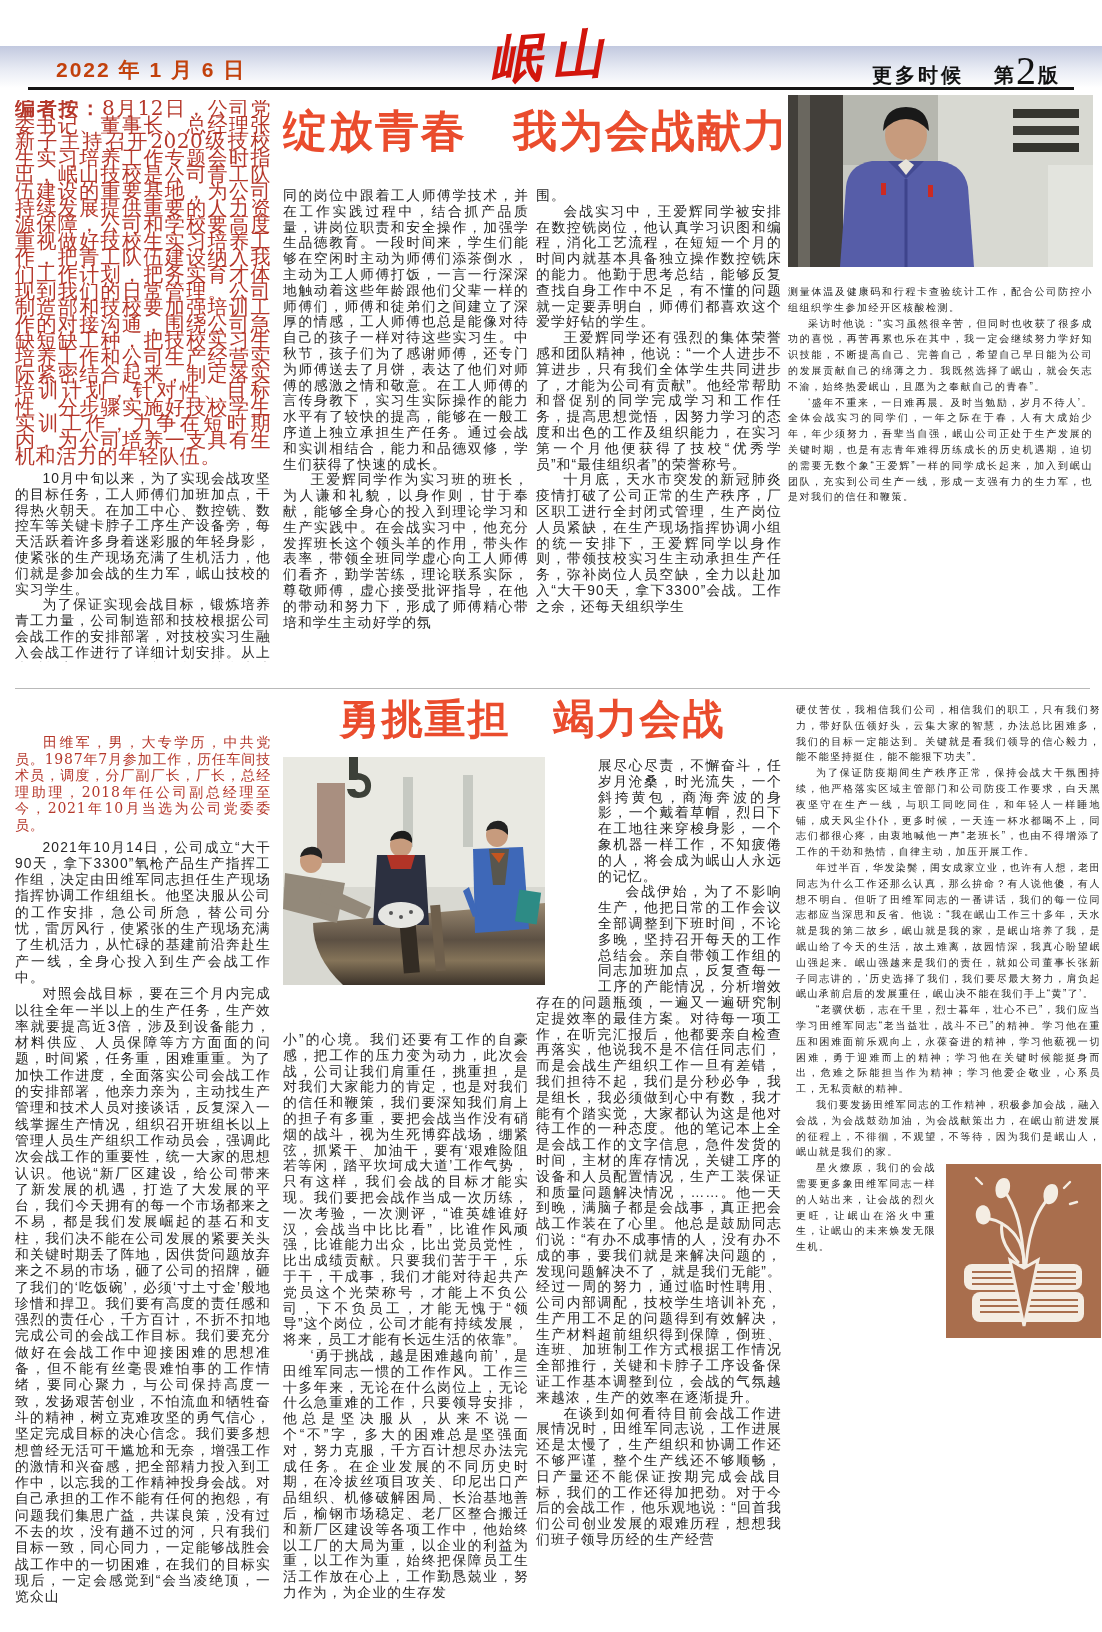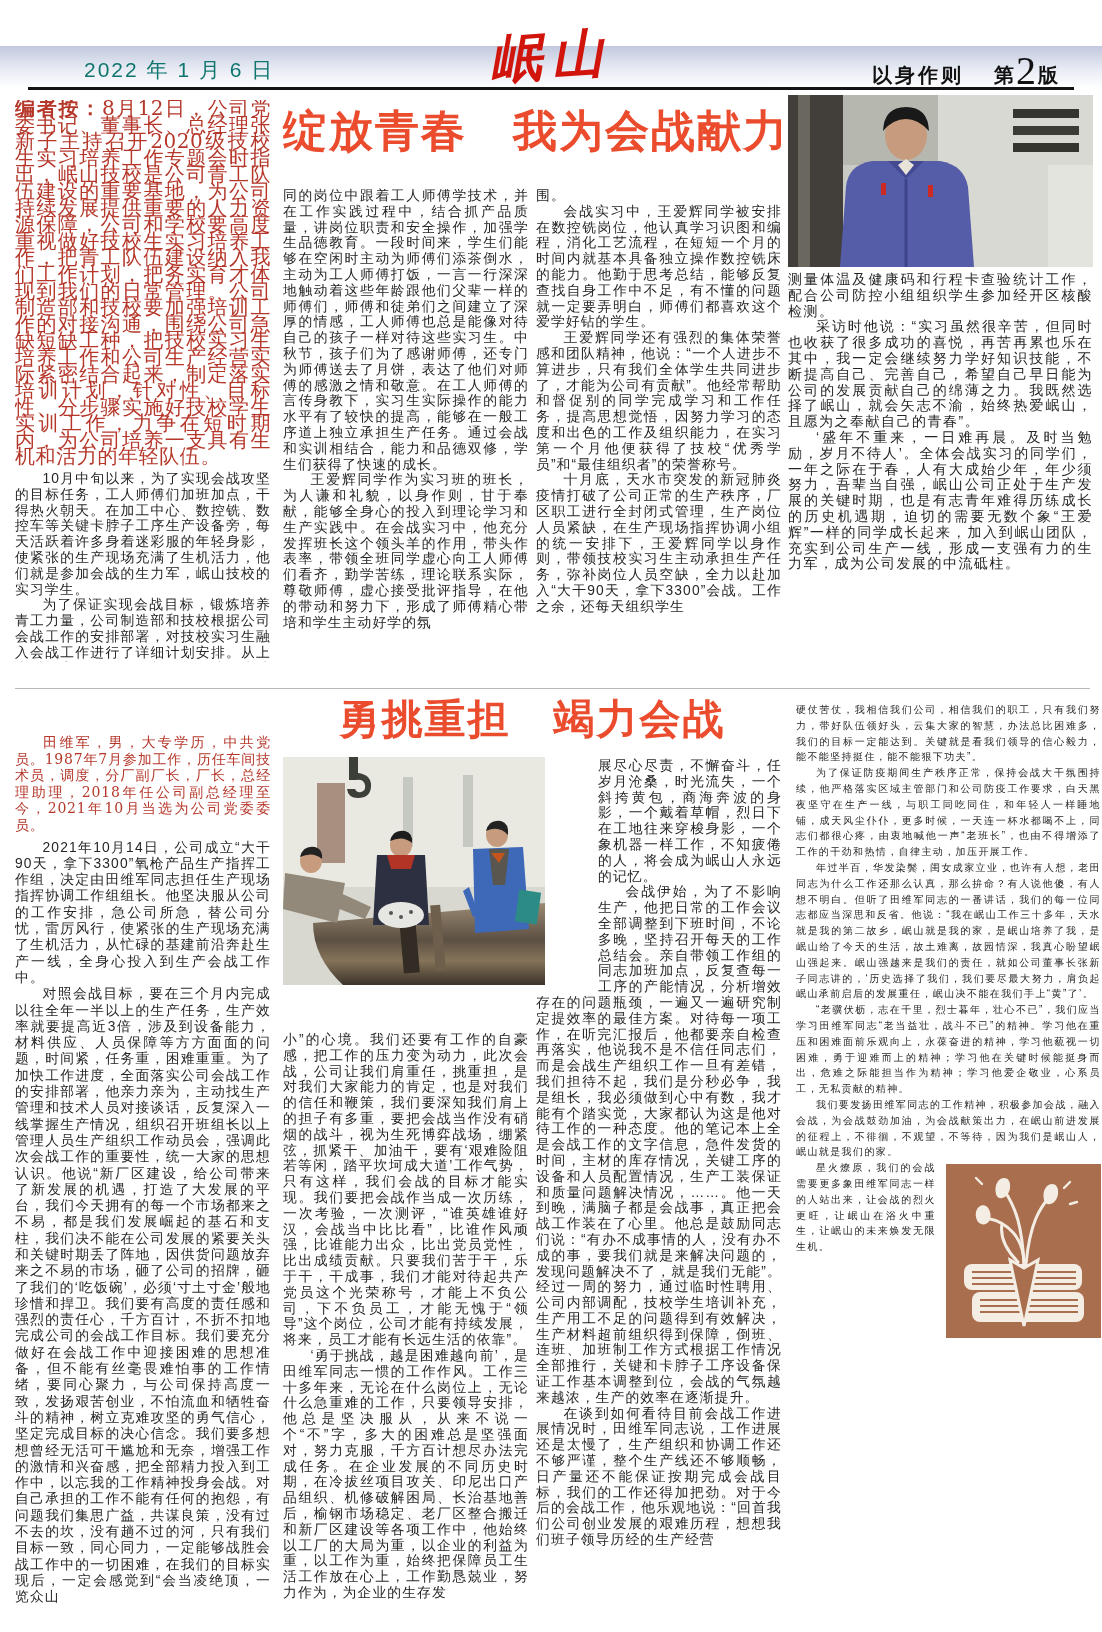--- a/index.html
+++ b/index.html
@@ -1,20 +1,20 @@
 <!DOCTYPE html>
 <html><head>
 <meta charset="utf-8">
 <style>
   html,body{margin:0;padding:0;background:#ffffff;}
   #page{position:relative;width:1102px;height:1632px;background:#fff;overflow:hidden;
         font-family:"Liberation Sans",sans-serif;color:#262626;}
   .band{position:absolute;left:0;top:46px;width:1102px;height:42px;
         background:linear-gradient(#c2c9df 0%,#e8ebf4 55%,#ffffff 100%);}
-  .date{position:absolute;left:56px;top:56px;font-size:21px;font-weight:normal;color:#0f766e;letter-spacing:2px;margin-left:28px;}
+  .date{position:absolute;left:56px;top:56px;font-size:21px;font-weight:bold;color:#c2410c;letter-spacing:2px;}
   .masthead{position:absolute;left:50%;top:22px;transform:translateX(-50%) rotate(-4deg);
         font-family:"DejaVu Serif",serif;font-style:italic;font-weight:bold;
         font-size:52px;color:#d2150c;letter-spacing:10px;white-space:nowrap;}
   .edgroup{position:absolute;right:44px;top:54px;display:flex;align-items:flex-end;}
   .section-label{font-size:20px;font-weight:bold;color:#111;letter-spacing:3px;margin-right:30px;line-height:26px;}
   .ed-ch{font-size:20px;font-weight:bold;color:#111;line-height:26px;}
   .ed-num{font-family:"Liberation Serif",serif;font-size:40px;line-height:34px;color:#111;margin:0 2px;}
   .rule{position:absolute;left:28px;top:87px;width:1046px;height:3px;background:#141414;}
   .divider{position:absolute;left:15px;top:688px;width:1075px;height:1px;background:#b9b9b9;}
 
@@ -40,21 +40,21 @@
 </style>
 </head>
 <body>
 
 <div id="page">
 
   <div class="band"></div>
   <div class="date">2022 年 1 月 6 日</div>
   <div class="masthead">岷山</div>
   <div class="edgroup">
-    <span class="section-label">以身作则</span>
+    <span class="section-label">更多时候</span>
     <span class="ed-ch">第</span>
     <span class="ed-num">2</span>
     <span class="ed-ch">版</span>
   </div>
   <div class="rule"></div>
 
   <div class="headline" id="h1">绽放青春　我为会战献力量</div>
 
   <div class="col" style="left:15px;top:100px;width:256px;height:562px;">
     <p class="red-note"><b>编者按：</b><span>8月12日，公司党委书记、董事长、总经理张新子主持召开2020级技校生实习培养工作专题会时指出，岷山技校是公司青工队伍建设的重要基地，为公司持续发展提供重要的人力资源保障，公司和学校要高度重视做好技校生实习培养工作，把青工队伍建设纳入我们工作计划，把务实育才体现到我们的日常管理。公司制造部和技校要加强培训工作的对接沟通，围绕公司急缺短缺工种，把技校实习生培养工作和公司生产经营实际紧密结合起来，制定落实培训计划，针对性、目标性、分步骤实施好技校学生实训工作，力争在短时期内，为公司培养一支具有生机和活力的年轻队伍。</span></p>
@@ -89,24 +89,24 @@
       <path d="M95,36 Q96,12 118,12 Q140,12 141,36 Q130,24 118,24 Q105,24 95,36 Z" fill="#191919"></path>
       <path d="M52,172 L58,92 Q60,70 84,66 L152,66 Q176,70 180,92 L186,172 Z" fill="#565da8"></path>
       <path d="M100,66 L118,84 L136,66 Z" fill="#434a92"></path>
       <path d="M110,70 L118,80 L126,70 L118,64 Z" fill="#e8e4da"></path>
       <rect x="93" y="88" width="5" height="12" fill="#cc2a22"></rect>
       <rect x="140" y="90" width="5" height="12" fill="#cc2a22"></rect>
       <line x1="118" y1="84" x2="118" y2="172" stroke="#3e448c" stroke-width="3"></line>
     </svg>
   </div>
 
-  <div class="col" style="left:788px;top:272px;width:305px;height:392px;font-size:14px;letter-spacing:1.5px;">
+  <div class="col" style="left:788px;top:284px;width:305px;height:392px;font-size:10px;letter-spacing:1.5px;">
     <p class="cont">测量体温及健康码和行程卡查验统计工作，配合公司防控小组组织学生参加经开区核酸检测。</p>
     <p>采访时他说：“实习虽然很辛苦，但同时也收获了很多成功的喜悦，再苦再累也乐在其中，我一定会继续努力学好知识技能，不断提高自己、完善自己，希望自己早日能为公司的发展贡献自己的绵薄之力。我既然选择了岷山，就会矢志不渝，始终热爱岷山，且愿为之奉献自己的青春”。</p>
-    <p>‘盛年不重来，一日难再晨。及时当勉励，岁月不待人’。全体会战实习的同学们，一年之际在于春，人有大成始少年，年少须努力，吾辈当自强，岷山公司正处于生产发展的关键时期，也是有志青年难得历练成长的历史机遇期，迫切的需要无数个象“王爱辉”一样的同学成长起来，加入到岷山团队，充实到公司生产一线，形成一支强有力的生力军，成为公司发展的中流砥柱。</p>
+    <p>‘盛年不重来，一日难再晨。及时当勉励，岁月不待人’。全体会战实习的同学们，一年之际在于春，人有大成始少年，年少须努力，吾辈当自强，岷山公司正处于生产发展的关键时期，也是有志青年难得历练成长的历史机遇期，迫切的需要无数个象“王爱辉”一样的同学成长起来，加入到岷山团队，充实到公司生产一线，形成一支强有力的生力军，也是对我们的信任和鞭策。</p>
   </div>
 
   <div class="divider"></div>
 
   <div class="headline" id="h2">勇挑重担　竭力会战</div>
 
   <div class="col" style="left:15px;top:734px;width:256px;height:928px;line-height:16.3px;">
     <p class="bio">田维军，男，大专学历，中共党员。1987年7月参加工作，历任车间技术员，调度，分厂副厂长，厂长，总经理助理，2018年任公司副总经理至今，2021年10月当选为公司党委委员。</p>
     <p class="gap">2021年10月14日，公司成立“大干90天，拿下3300”氧枪产品生产指挥工作组，决定由田维军同志担任生产现场指挥协调工作组组长。他坚决服从公司的工作安排，急公司所急，替公司分忧，雷厉风行，使紧张的生产现场充满了生机活力，从忙碌的基建前沿奔赴生产一线，全身心投入到生产会战工作中。</p>
     <p>对照会战目标，要在三个月内完成以往全年一半以上的生产任务，生产效率就要提高近3倍，涉及到设备能力，材料供应、人员保障等方方面面的问题，时间紧，任务重，困难重重。为了加快工作进度，全面落实公司会战工作的安排部署，他亲力亲为，主动找生产管理和技术人员对接谈话，反复深入一线掌握生产情况，组织召开班组长以上管理人员生产组织工作动员会，强调此次会战工作的重要性，统一大家的思想认识。他说“新厂区建设，给公司带来了新发展的机遇，打造了大发展的平台，我们今天拥有的每一个市场都来之不易，都是我们发展崛起的基石和支柱，我们决不能在公司发展的紧要关头和关键时期丢了阵地，因供货问题放弃来之不易的市场，砸了公司的招牌，砸了我们的‘吃饭碗’，必须‘寸土寸金’般地珍惜和捍卫。我们要有高度的责任感和强烈的责任心，千方百计，不折不扣地完成公司的会战工作目标。我们要充分做好在会战工作中迎接困难的思想准备，但不能有丝毫畏难怕事的工作情绪，要同心聚力，与公司保持高度一致，发扬艰苦创业，不怕流血和牺牲奋斗的精神，树立克难攻坚的勇气信心，坚定完成目标的决心信念。我们要多想想曾经无活可干尴尬和无奈，增强工作的激情和兴奋感，把全部精力投入到工作中，以忘我的工作精神投身会战。对自己承担的工作不能有任何的抱怨，有问题我们集思广益，共谋良策，没有过不去的坎，没有趟不过的河，只有我们目标一致，同心同力，一定能够战胜会战工作中的一切困难，在我们的目标实现后，一定会感觉到“会当凌绝顶，一览众山</p>

